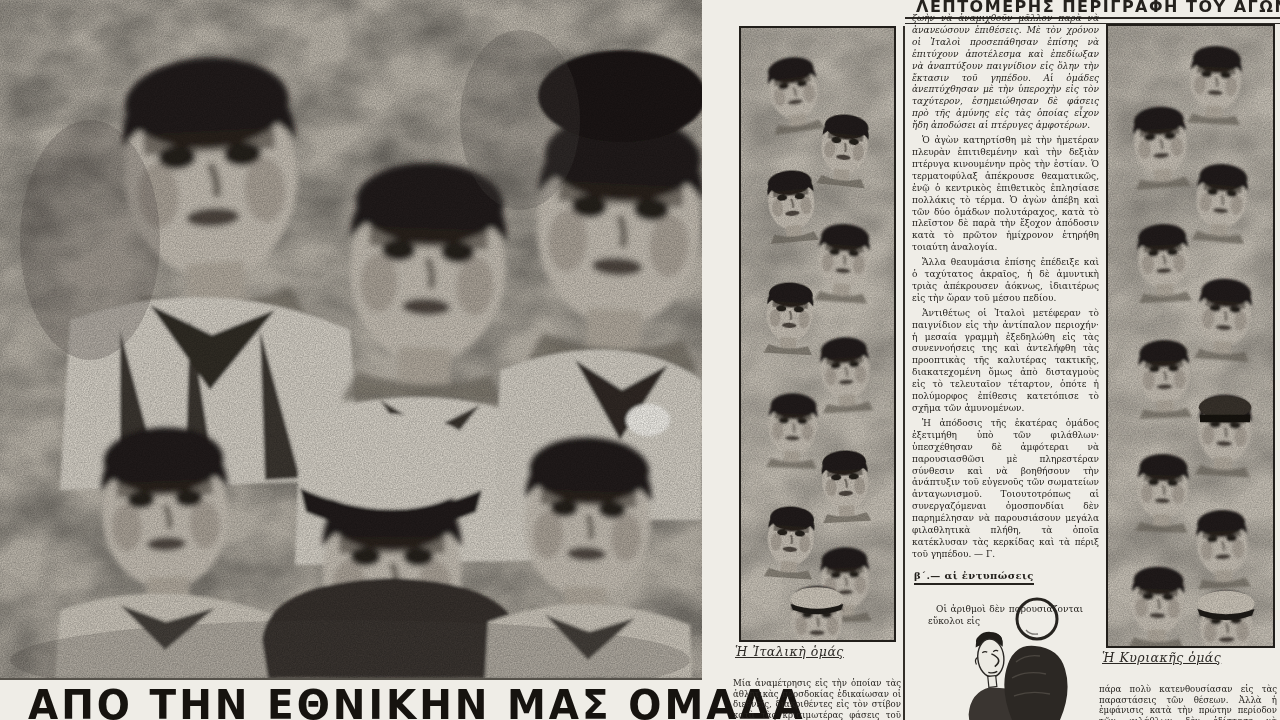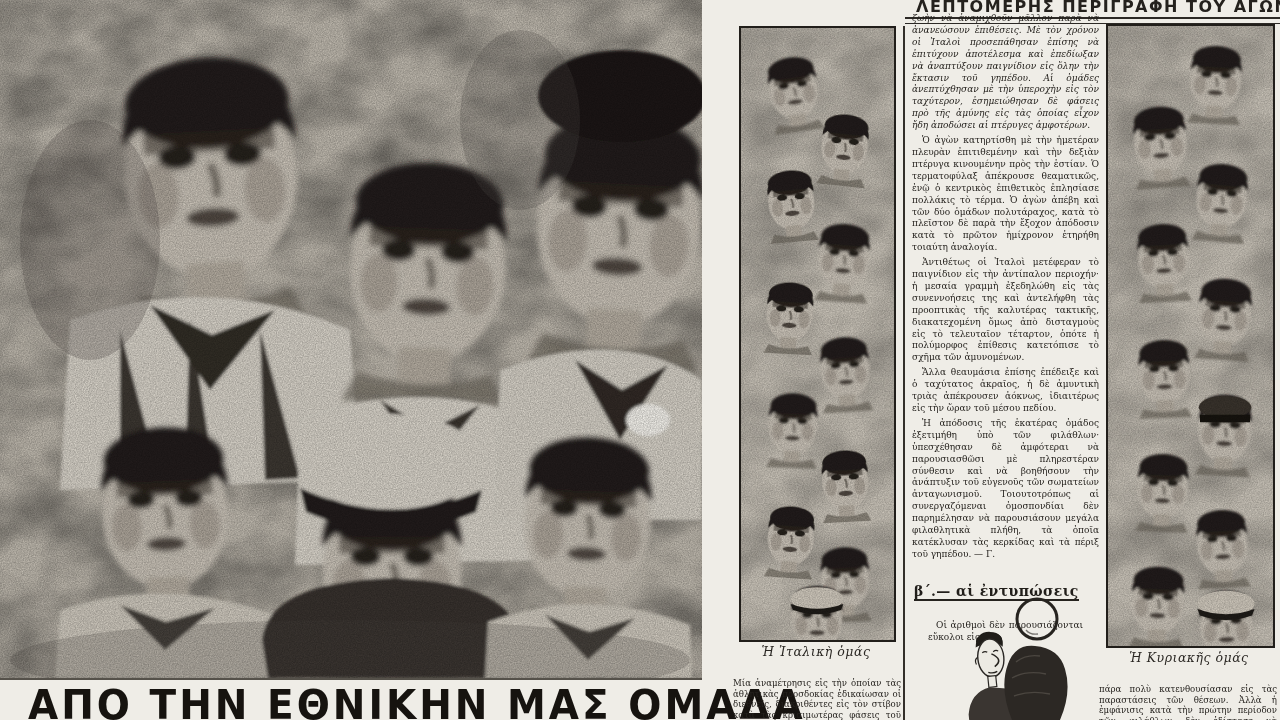--- a/index.html
+++ b/index.html
@@ -36,23 +36,24 @@
     border-top:2px solid #2c2925;border-bottom:1.5px solid #2c2925;
   }
   
   .strip{
     position:absolute;border:2px solid #211e1a;background:#c9c3b8;
   }
   #strip-left{left:739px;top:26px;width:153px;height:612px;}
   #strip-right{left:1106px;top:24px;width:165px;height:620px;}
   .strip svg{display:block;width:100%;height:100%;}
   .strip-caption{
-    position:absolute;text-align:center;
+    position:absolute;
     font-size:12.5px;font-style:italic;color:#2b2824;filter:blur(.35px);
     letter-spacing:.5px;
+    text-decoration:underline;
   }
   #caption-left{left:735px;top:644px;width:162px;}
   #caption-right{left:1102px;top:650px;width:174px;}
   .strip-footnote{
     position:absolute;font-size:8.6px;line-height:10.6px;text-align:justify;
     color:#26231f;filter:blur(.32px);
   }
   #footnote-left{left:733px;top:678px;width:168px;}
   #footnote-right{left:1099px;top:684px;width:178px;}
   
@@ -62,22 +63,22 @@
   }
   
   #article{
     position:absolute;left:912px;top:13px;width:187px;
     font-size:9px;line-height:11.9px;text-align:justify;
     color:#211e1a;filter:blur(.3px);
   }
   #article p{margin:0 0 3px 0;text-indent:10px;}
   #article p:first-child{text-indent:0;font-style:italic;}
   #article .subhead{
-    display:inline-block;margin:22px 0 3px 2px;
-    font-weight:700;font-size:14px;letter-spacing:.4px;
+    display:inline-block;margin:6px 0 3px 2px;
+    font-weight:700;font-size:10px;letter-spacing:.4px;
     border-bottom:2px solid #26231f;padding-bottom:1px;text-indent:0;
   }
   #article .subline{margin:16px;text-indent:8px;}
   
   #cartoon{
     position:absolute;left:938px;top:592px;width:158px;height:128px;
   }
   #cartoon svg{display:block;width:100%;height:100%;}
 </style>
 </head>
@@ -215,22 +216,22 @@
     </svg>
   </div>
   <div id="caption-left" class="strip-caption">Ἡ Ἰταλικὴ ὁμάς</div>
   <div id="footnote-left" class="strip-footnote">Μία ἀναμέτρησις εἰς τὴν ὁποίαν τὰς ἀθλητικὰς προσδοκίας ἐδικαίωσαν οἱ διεθνεῖς, διακριθέντες εἰς τὸν στίβον κατὰ τὰς κρισιμωτέρας φάσεις τοῦ ἀγῶνος τῆς Κυριακῆς.</div>
 
   <div id="column-rule"></div>
 
   <div id="article">
     <p>ζωὴν νὰ ἀναμιχθοῦν μᾶλλον παρὰ νὰ ἀνανεώσουν ἐπιθέσεις. Μὲ τὸν χρόνον οἱ Ἰταλοὶ προσεπάθησαν ἐπίσης νὰ ἐπιτύχουν ἀποτέλεσμα καὶ ἐπεδίωξαν νὰ ἀναπτύξουν παιγνίδιον εἰς ὅλην τὴν ἔκτασιν τοῦ γηπέδου. Αἱ ὁμάδες ἀνεπτύχθησαν μὲ τὴν ὑπεροχὴν εἰς τὸν ταχύτερον, ἐσημειώθησαν δὲ φάσεις πρὸ τῆς ἀμύνης εἰς τὰς ὁποίας εἶχον ἤδη ἀποδώσει αἱ πτέρυγες ἀμφοτέρων.</p>
     <p>Ὁ ἀγὼν κατηρτίσθη μὲ τὴν ἡμετέραν πλευρὰν ἐπιτιθεμένην καὶ τὴν δεξιὰν πτέρυγα κινουμένην πρὸς τὴν ἑστίαν. Ὁ τερματοφύλαξ ἀπέκρουσε θεαματικῶς, ἐνῷ ὁ κεντρικὸς ἐπιθετικὸς ἐπλησίασε πολλάκις τὸ τέρμα. Ὁ ἀγὼν ἀπέβη καὶ τῶν δύο ὁμάδων πολυτάραχος, κατὰ τὸ πλεῖστον δὲ παρὰ τὴν ἔξοχον ἀπόδοσιν κατὰ τὸ πρῶτον ἡμίχρονον ἐτηρήθη τοιαύτη ἀναλογία.</p>
+    <p>Ἄλλα θεαυμάσια ἐπίσης ἐπέδειξε καὶ ὁ ταχύτατος ἀκραῖος, ἡ δὲ ἀμυντικὴ τριὰς ἀπέκρουσεν ἀόκνως, ἰδιαιτέρως εἰς τὴν ὥραν τοῦ μέσου πεδίου.</p>
     <p>Ἀντιθέτως οἱ Ἰταλοὶ μετέφεραν τὸ παιγνίδιον εἰς τὴν ἀντίπαλον περιοχήν· ἡ μεσαία γραμμὴ ἐξεδηλώθη εἰς τὰς συνεννοήσεις της καὶ ἀντελήφθη τὰς προοπτικὰς τῆς καλυτέρας τακτικῆς, διακατεχομένη ὅμως ἀπὸ δισταγμοὺς εἰς τὸ τελευταῖον τέταρτον, ὁπότε ἡ πολύμορφος ἐπίθεσις κατετόπισε τὸ σχῆμα τῶν ἀμυνομένων.</p>
-    <p>Ἄλλα θεαυμάσια ἐπίσης ἐπέδειξε καὶ ὁ ταχύτατος ἀκραῖος, ἡ δὲ ἀμυντικὴ τριὰς ἀπέκρουσεν ἀόκνως, ἰδιαιτέρως εἰς τὴν ὥραν τοῦ μέσου πεδίου.</p>
     <p>Ἡ ἀπόδοσις τῆς ἑκατέρας ὁμάδος ἐξετιμήθη ὑπὸ τῶν φιλάθλων· ὑπεσχέθησαν δὲ ἀμφότεραι νὰ παρουσιασθῶσι μὲ πληρεστέραν σύνθεσιν καὶ νὰ βοηθήσουν τὴν ἀνάπτυξιν τοῦ εὐγενοῦς τῶν σωματείων ἀνταγωνισμοῦ. Τοιουτοτρόπως αἱ συνεργαζόμεναι ὁμοσπονδίαι δὲν παρημέλησαν νὰ παρουσιάσουν μεγάλα φιλαθλητικὰ πλήθη, τὰ ὁποῖα κατέκλυσαν τὰς κερκίδας καὶ τὰ πέριξ τοῦ γηπέδου. — Γ.</p>
     <span class="subhead">β΄.— αἱ ἐντυπώσεις</span>
     <p class="subline">Οἱ ἀριθμοὶ δὲν παρουσιάζονται εὔκολοι εἰς</p>
   </div>
 
   <div id="cartoon">
     <svg viewBox="0 0 158 128">
       <g>
         <circle cx="99" cy="27" r="20" fill="none" stroke="#26231f" stroke-width="3"></circle>
         <path d="M88,38 q4,5 12,4" fill="none" stroke="#26231f" stroke-width="1.3" opacity="0.6"></path>

